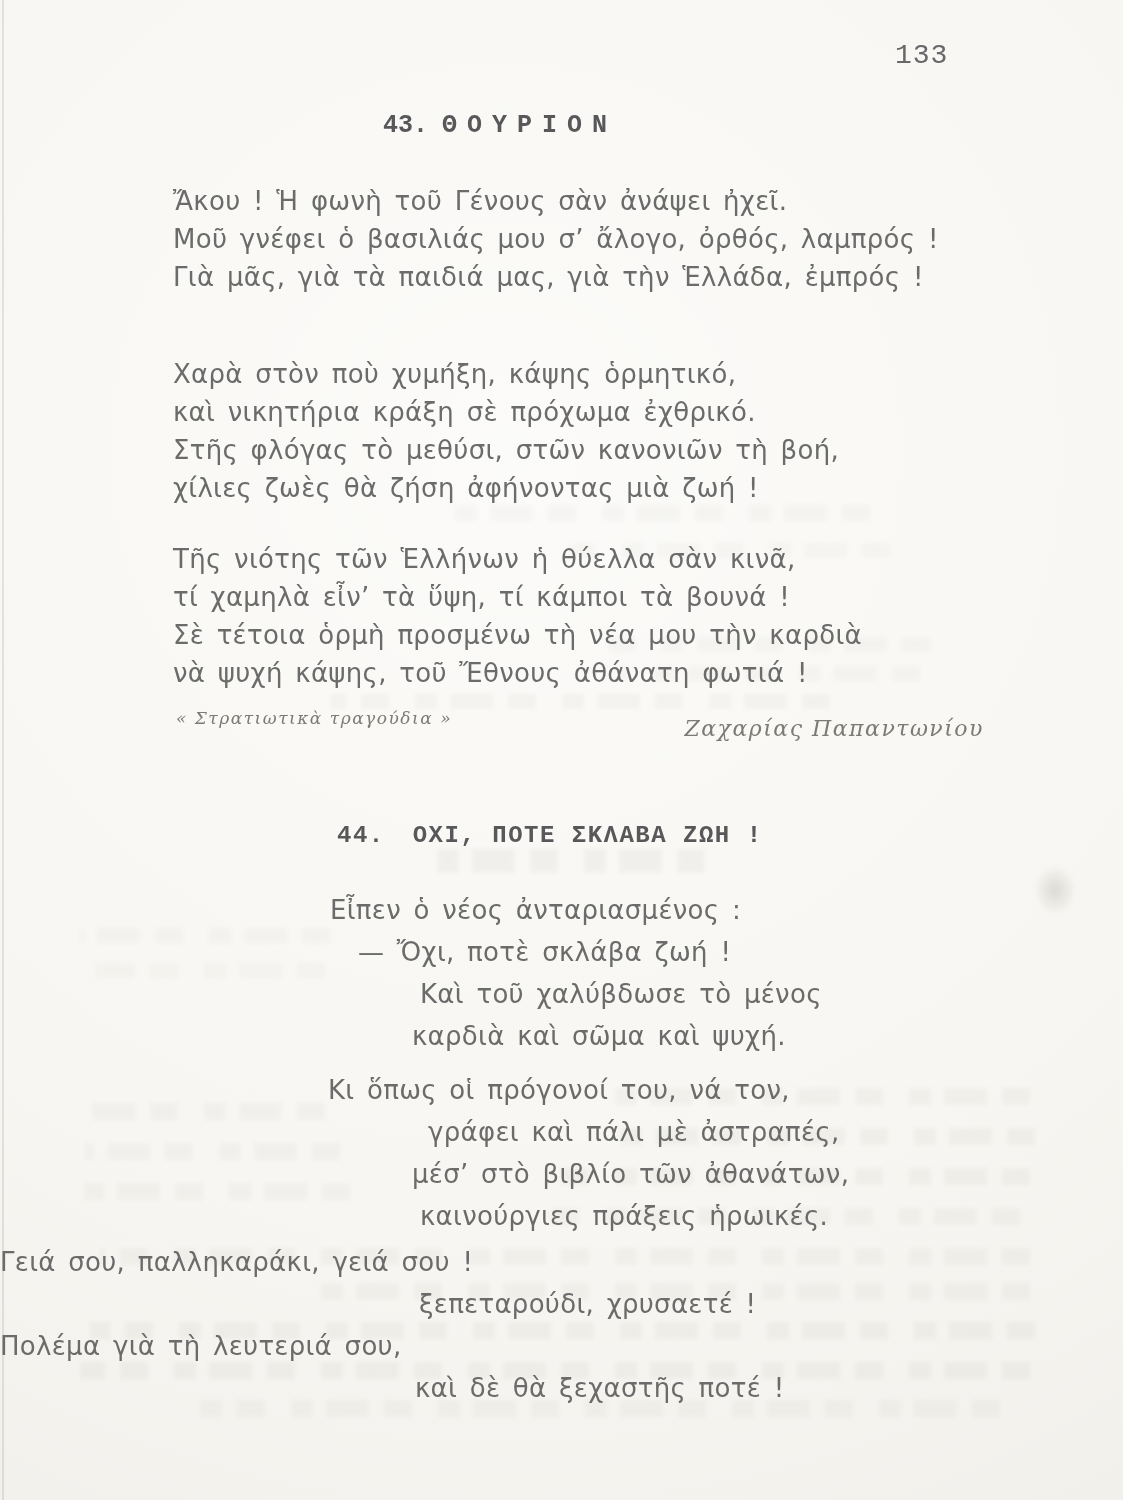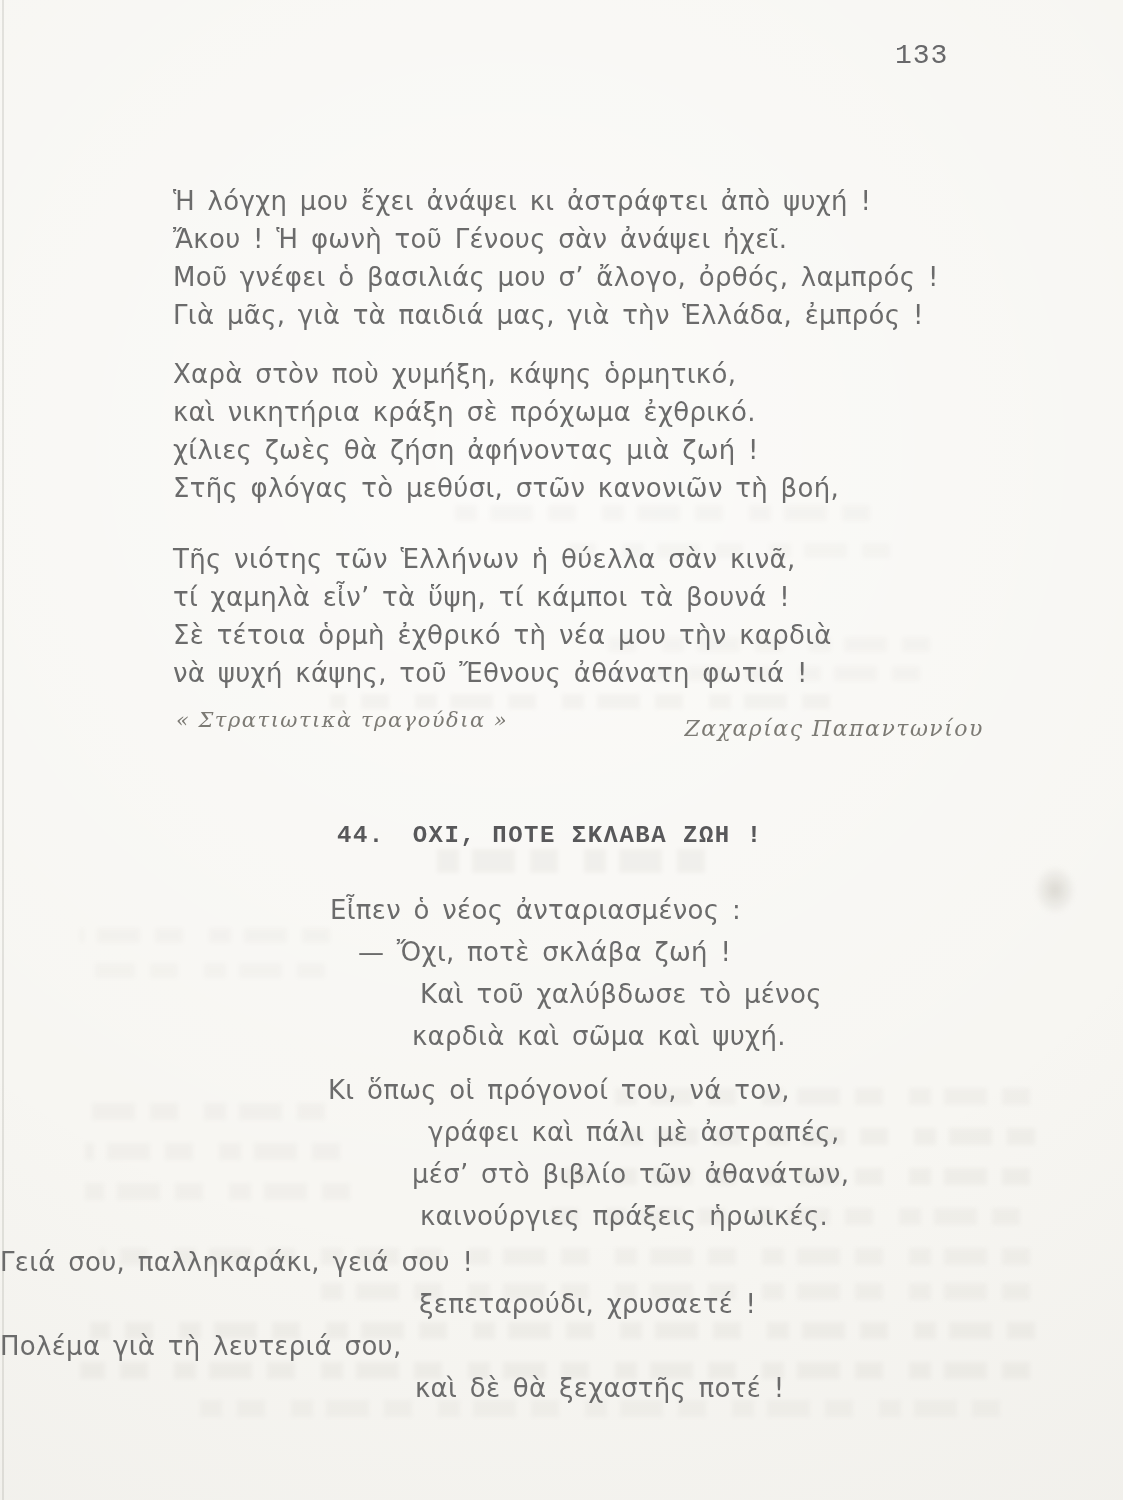--- a/index.html
+++ b/index.html
@@ -42,21 +42,21 @@
   .s43-1{top:182px;}
   .s43-2{top:355px;}
   .s43-3{top:540px;}
   .s44-1{top:889px;}
   .s44-2{top:1069px;}
   .s44-3{top:1241px;}
   .attribution-row{position:absolute;left:0;top:708px;width:100%;height:40px;}
   .attr{
     position:absolute;
     font-family:"DejaVu Serif","Liberation Serif",serif;
-    font-style:italic;font-size:21px;color:#7c7a74;
+    font-style:italic;font-size:17px;color:#7c7a74;
     letter-spacing:1.5px;white-space:nowrap;
   }
   .attr-src{left:176px;top:0;}
   .attr-author{right:139px;top:8px;font-size:22px;}
   
   .ghost{
     position:absolute;pointer-events:none;color:#8d887c;
     filter:blur(2px);transform:scaleX(-1);
     background-image:repeating-linear-gradient(90deg,
       currentColor 0 28px, transparent 28px 43px,
@@ -92,37 +92,39 @@
   <div class="ghost" style="left:540px;top:1208px;width:480px;height:17px;opacity:.06;"></div>
   <div class="ghost" style="left:100px;top:1248px;width:930px;height:17px;opacity:.06;"></div>
   <div class="ghost" style="left:300px;top:1283px;width:730px;height:17px;opacity:.06;"></div>
   <div class="ghost" style="left:90px;top:1322px;width:945px;height:17px;opacity:.065;"></div>
   <div class="ghost" style="left:80px;top:1362px;width:950px;height:17px;opacity:.065;"></div>
   <div class="ghost" style="left:200px;top:1400px;width:800px;height:17px;opacity:.05;"></div>
   <div class="smudge"></div>
 
   <div class="page-number">133</div>
 
+  <div class="poem-title t43">
+    <span>43.</span><span class="title-text">ΘΟΥΡΙΟΝ</span>
+  </div>
 
   <div class="stanza p43 s43-1">
-    <div class="line">Ἡ λόγχη μου ἔχει ἀνάψει κι ἀστράφτει ἀπὸ ψυχή !</div>
     <div class="line">Ἄκου ! Ἡ φωνὴ τοῦ Γένους σὰν ἀνάψει ἠχεῖ.</div>
     <div class="line">Μοῦ γνέφει ὁ βασιλιάς μου σ’ ἄλογο, ὀρθός, λαμπρός !</div>
     <div class="line">Γιὰ μᾶς, γιὰ τὰ παιδιά μας, γιὰ τὴν Ἑλλάδα, ἐμπρός !</div>
   </div>
   <div class="stanza p43 s43-2">
     <div class="line">Χαρὰ στὸν ποὺ χυμήξη, κάψης ὁρμητικό,</div>
     <div class="line">καὶ νικητήρια κράξη σὲ πρόχωμα ἐχθρικό.</div>
+    <div class="line">Στῆς φλόγας τὸ μεθύσι, στῶν κανονιῶν τὴ βοή,</div>
     <div class="line">χίλιες ζωὲς θὰ ζήση ἀφήνοντας μιὰ ζωή !</div>
-    <div class="line">Στῆς φλόγας τὸ μεθύσι, στῶν κανονιῶν τὴ βοή,</div>
   </div>
   <div class="stanza p43 s43-3">
     <div class="line">Τῆς νιότης τῶν Ἑλλήνων ἡ θύελλα σὰν κινᾶ,</div>
     <div class="line">τί χαμηλὰ εἶν’ τὰ ὕψη, τί κάμποι τὰ βουνά !</div>
-    <div class="line">Σὲ τέτοια ὁρμὴ ἐχθρικό τὴ νέα μου τὴν καρδιὰ</div>
+    <div class="line">Σὲ τέτοια ὁρμὴ προσμένω τὴ νέα μου τὴν καρδιὰ</div>
     <div class="line">νὰ ψυχή κάψης, τοῦ Ἔθνους ἀθάνατη φωτιά !</div>
   </div>
 
   <div class="attribution-row">
     <div class="attr attr-src">« Στρατιωτικὰ τραγούδια »</div>
     <div class="attr attr-author">Ζαχαρίας Παπαντωνίου</div>
   </div>
 
   <div class="poem-title t44">
     <span>44.</span><span class="title-text">ΟΧΙ, ΠΟΤΕ ΣΚΛΑΒΑ ΖΩΗ !</span>

